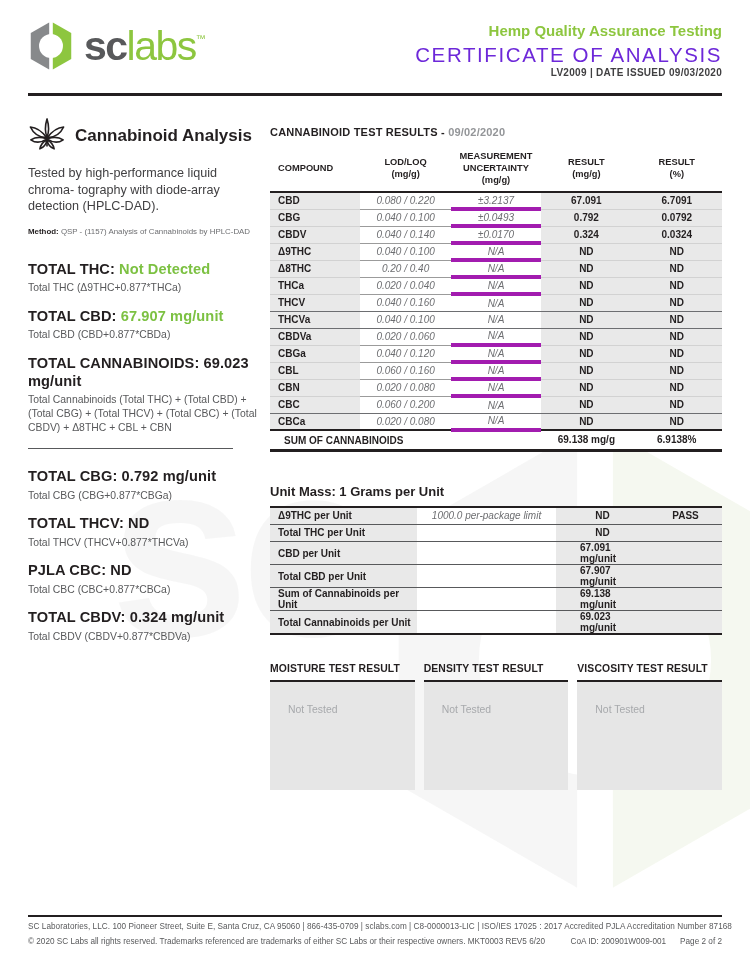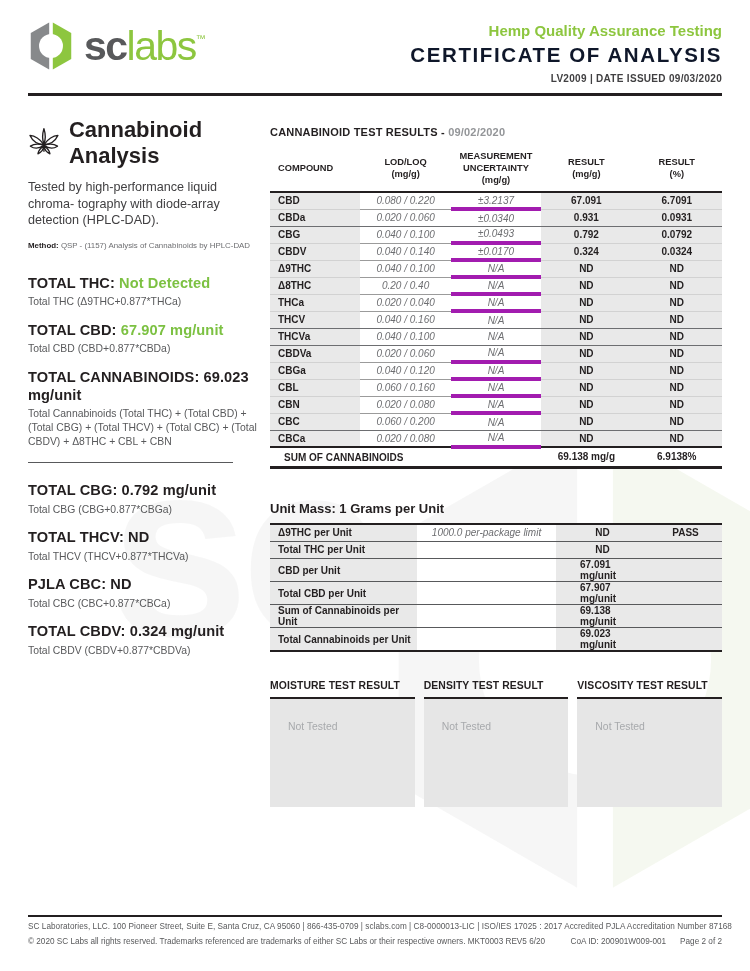--- a/index.html
+++ b/index.html
@@ -16,27 +16,27 @@
   
   .header { position:absolute; top:0; left:28px; right:28px; height:93px; z-index:2; }
   .logo { position:absolute; left:0; top:20px; display:flex; align-items:center; }
   .logo-hex { margin-right:10px; }
   .logo-text { font-size:41px; letter-spacing:-1.5px; line-height:1; }
   .logo-sc { font-weight:700; color:#58595b; }
   .logo-labs { font-weight:400; color:#8dc63f; }
   .logo-tm { font-size:10px; vertical-align:18px; color:#8dc63f; letter-spacing:0; }
   .header-right { position:absolute; right:0; top:22px; text-align:right; }
   .program-title { color:#8dc63f; font-weight:700; font-size:15px; margin-bottom:4px; }
-  .doc-title { color:#0f172a; font-weight:700; font-size:20.5px; letter-spacing:1.6px; margin-bottom:6px; }
+  .doc-title { color:#6d28d9; font-weight:400; font-size:20.5px; letter-spacing:1.6px; }
   .doc-meta { color:#414042; font-weight:700; font-size:10px; letter-spacing:0.3px; }
   .header-rule { position:absolute; top:93px; left:28px; right:28px; height:3px; background:#231f20; z-index:2; }
   
   .left-col { position:absolute; top:113px; left:28px; width:233px; z-index:1; }
   .section-head { display:flex; align-items:center; gap:9px; margin-top:4px; }
-  .section-title { font-size:22px; font-weight:700; color:#231f20; }
+  .section-title { font-size:17px; font-weight:700; color:#231f20; }
   .desc { margin-top:10px; font-size:12.6px; color:#414042; line-height:1.32; }
   .method-line { margin-top:12px; font-size:7.9px; color:#6d6e71; }
   .method-label { font-weight:700; color:#231f20; }
   .totals { margin-top:24px; }
   .total-block { margin-bottom:12px; }
   .total-line { font-size:14.6px; font-weight:700; line-height:1.25; letter-spacing:0.1px; }
   .total-label { color:#231f20; }
   .total-value.green { color:#7cc142;margin-top:37px; }
   .total-value.dark { color:#231f20; }
   .formula { font-size:10.4px; color:#58595b; margin-top:3px; line-height:1.32; }
@@ -178,27 +178,20 @@
         </tr>
       </thead>
       <tbody>
           <tr>
     <td class="c-comp">CBD</td>
     <td class="c-lod">0.080 / 0.220</td>
     <td class="c-unc">±3.2137</td>
     <td class="c-res">67.091</td>
     <td class="c-pct">6.7091</td>
   </tr>
-          <tr class="rule-after">
-    <td class="c-comp">CBDa</td>
-    <td class="c-lod">0.020 / 0.060</td>
-    <td class="c-unc">±0.0340</td>
-    <td class="c-res">0.931</td>
-    <td class="c-pct">0.0931</td>
-  </tr>
           <tr>
     <td class="c-comp">CBG</td>
     <td class="c-lod">0.040 / 0.100</td>
     <td class="c-unc">±0.0493</td>
     <td class="c-res">0.792</td>
     <td class="c-pct">0.0792</td>
   </tr>
           <tr>
     <td class="c-comp">CBDV</td>
     <td class="c-lod">0.040 / 0.140</td>

